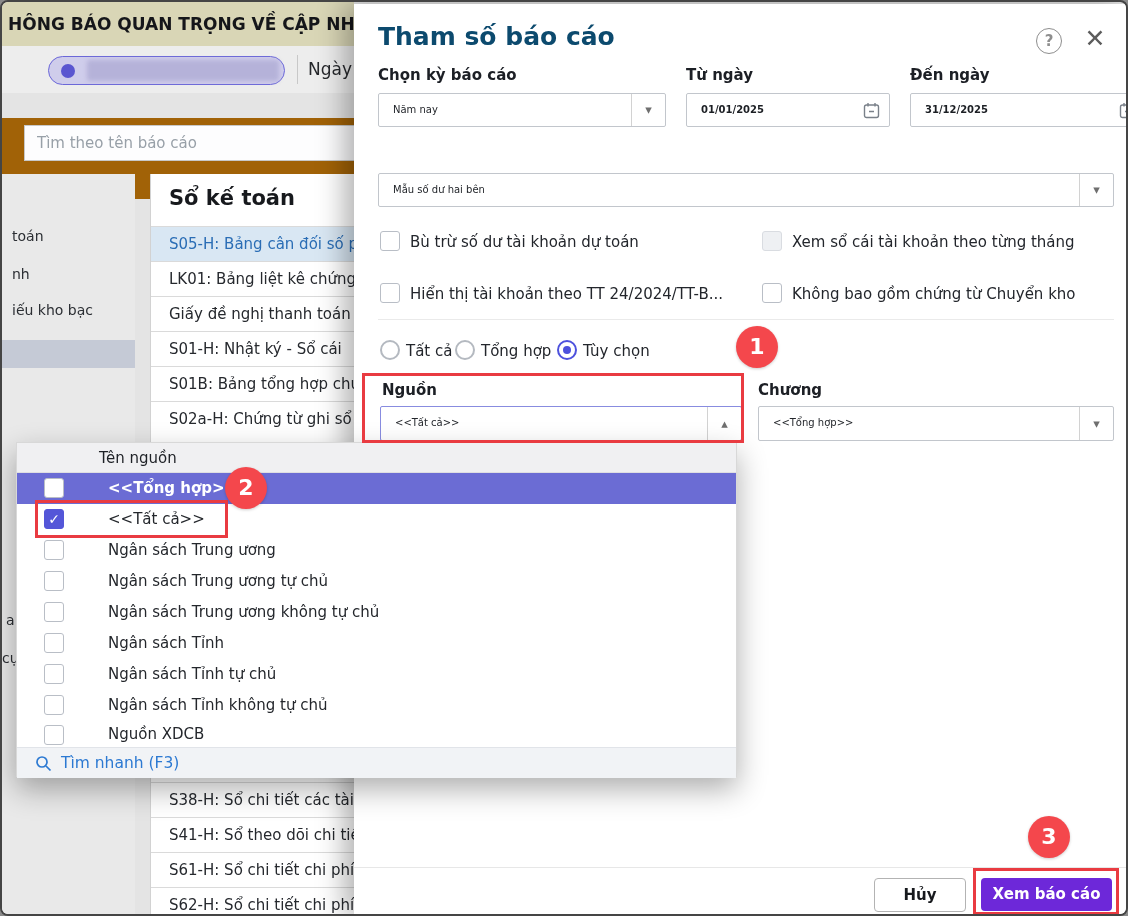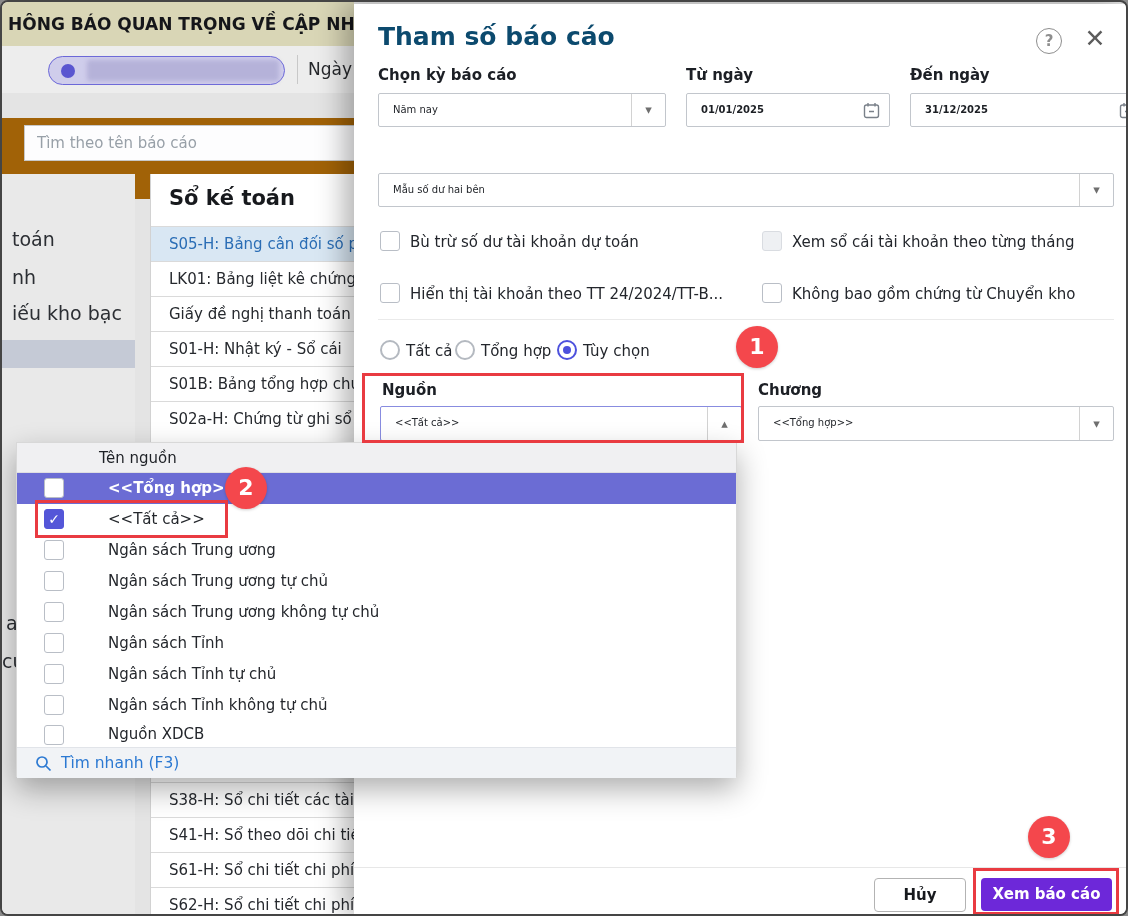--- a/index.html
+++ b/index.html
@@ -12,21 +12,21 @@
   .toolbar{left:0;top:44px;width:352px;height:47px;background:#ededed;z-index:1;}
   .pill{position:absolute;left:46px;top:10px;width:237px;height:29px;border:1.5px solid #6b67d8;border-radius:15px;background:#cfcdeb;}
   .pill .dot{position:absolute;left:12px;top:7px;width:14px;height:14px;border-radius:50%;background:#5a56d0;}
   .pill .blur{position:absolute;left:38px;top:3px;right:5px;bottom:3px;background:#b5b2d9;border-radius:3px;filter:blur(2px);}
   .tb-div{position:absolute;left:295px;top:9px;width:1px;height:29px;background:#c8c8c8;}
   .tb-date{position:absolute;left:306px;top:0;height:47px;line-height:47px;font-size:17px;color:#26282c;white-space:nowrap;}
   .searchstrip{left:0;top:91px;width:352px;height:81px;background:#a16207;z-index:1;margin-top:25px;}
   .searchstrip input{position:absolute;left:22px;top:7px;width:332px;height:36px;border:1px solid #c8c8c8;background:#fdfdfe;font-size:15px;padding:0 12px;color:#33373d;font-family:inherit;outline:none;}
   .searchstrip input::placeholder{color:#98a0a8;}
   .sidebar{left:0;top:172px;width:133px;height:744px;background:#e9e9e9;z-index:1;}
-  .side-item{position:absolute;left:10px;font-size:19px;color:#2b2e33;white-space:nowrap;}
+  .side-item{position:absolute;left:10px;font-size:14px;color:#2b2e33;white-space:nowrap;}
   .side-hl{position:absolute;left:0;top:166px;width:133px;height:28px;background:#c5cad6;}
   .listpanel{left:148px;top:172px;width:204px;height:744px;background:#ffffff;border-left:1px solid #d2d2d2;z-index:1;}
   .lp-title{position:absolute;left:18px;top:12px;font-size:21px;font-weight:bold;color:#17191d;white-space:nowrap;}
   .lrow{position:absolute;left:0;width:204px;height:35px;line-height:35px;padding-left:18px;font-size:15px;color:#26292e;border-top:1px solid #dadada;white-space:nowrap;overflow:hidden;}
   .lrow.sel{background:#d9e7f3;color:#2a6db5;}
   
   .modal{left:352px;top:2px;width:774px;height:912px;background:#ffffff;box-shadow:-10px 0 26px rgba(0,0,0,0.30);z-index:10;}
   .m-title{position:absolute;left:24px;top:18px;font-size:25px;font-weight:bold;color:#0c4a6e;white-space:nowrap;}
   .help{position:absolute;left:682px;top:24px;width:26px;height:26px;border:1.5px solid #8e8e8e;border-radius:50%;text-align:center;line-height:24px;font-size:15px;font-weight:bold;color:#8e8e8e;}
   .close{position:absolute;left:726px;top:20px;width:30px;height:30px;text-align:center;line-height:30px;font-size:25px;color:#5c5c5c;}

